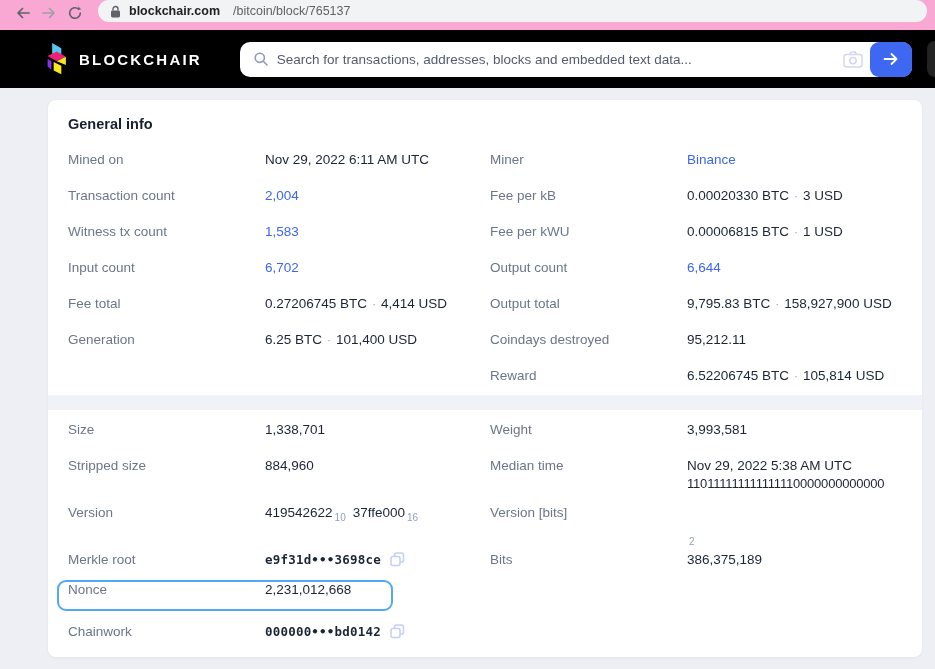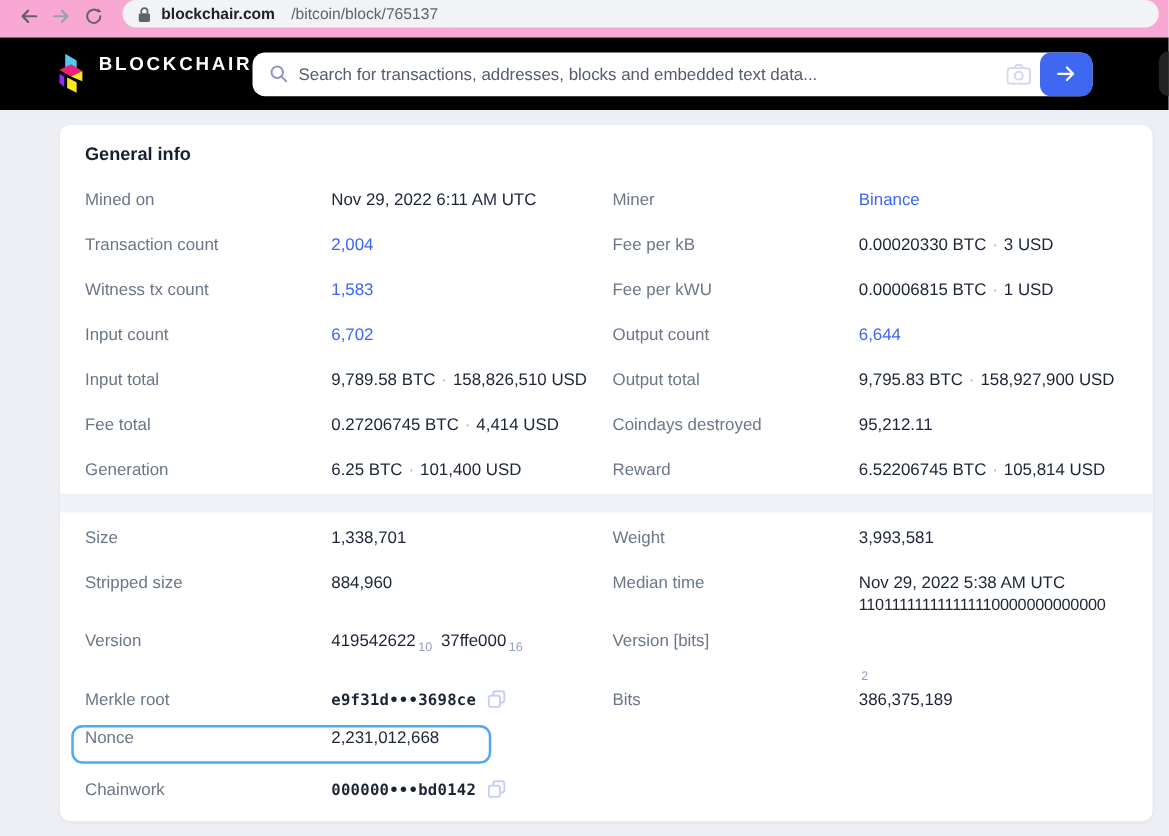--- a/index.html
+++ b/index.html
@@ -10,21 +10,21 @@
   .chrome { height:30px; background:#f9a8d4; display:flex; padding:0 8px 0 10px; }
   .nav-ic { width:26px; height:26px; display:flex; align-items:center; justify-content:center; cursor:pointer; flex-shrink:0; }
   .omnibox { flex:1; height:22px; background:#f1f3f4; border-radius:12px; margin-left:10px;
     display:flex; align-items:center; padding:0 12px; font-size:12.5px; }
   .omnibox .lock { margin-right:8px; display:flex; }
   .url-domain { color:#202124; font-weight:700; }
   .url-path { color:#5f6368;padding-left:13px; }
 
   
   .topbar { height:58px; background:#000; display:flex; align-items:center; padding-left:46px; position:relative; }
-  .brand { display:flex; align-items:flex-start; gap:10px; cursor:pointer; }
+  .brand { display:flex; align-items:center; gap:10px; margin-right:38px; cursor:pointer; }
   .brand-name { color:#fff; font-size:15px; font-weight:800; letter-spacing:2.2px; }
   .search { flex:0 0 672px; height:35px; background:#fff; border-radius:10px; display:flex; align-items:center; padding-left:13px; }
   .search input { border:none; outline:none; flex:1; font-size:13.5px; color:#2a3140; background:transparent;
     font-family:"Liberation Sans", sans-serif; margin-left:8px; }
   .search input::placeholder { color:#545b6e; opacity:1; }
   .cam-btn { width:34px; height:35px; display:flex; align-items:center; justify-content:center; cursor:pointer; }
   .go-btn { width:42px; height:35px; background:#3e68f2; border:none; border-radius:9px; display:flex;
     align-items:center; justify-content:center; cursor:pointer; }
   .cutoff-btn { position:absolute; right:-8px; top:11px; width:16px; height:36px; background:#232323; border-radius:8px; }
 
@@ -133,24 +133,20 @@
         </div>
         <div class="row">
           <span class="lbl">Witness tx count</span>
           <span class="val link">1,583</span>
         </div>
         <div class="row">
           <span class="lbl">Input count</span>
           <span class="val link">6,702</span>
         </div>
         <div class="row">
-          <span class="lbl">Input total</span>
-          <span class="val">9,789.58 BTC <span class="dotsep">·</span> 158,826,510 USD</span>
-        </div>
-        <div class="row">
           <span class="lbl">Fee total</span>
           <span class="val">0.27206745 BTC <span class="dotsep">·</span> 4,414 USD</span>
         </div>
         <div class="row">
           <span class="lbl">Generation</span>
           <span class="val">6.25 BTC <span class="dotsep">·</span> 101,400 USD</span>
         </div>
       </div>
       <div>
         <div class="row">

